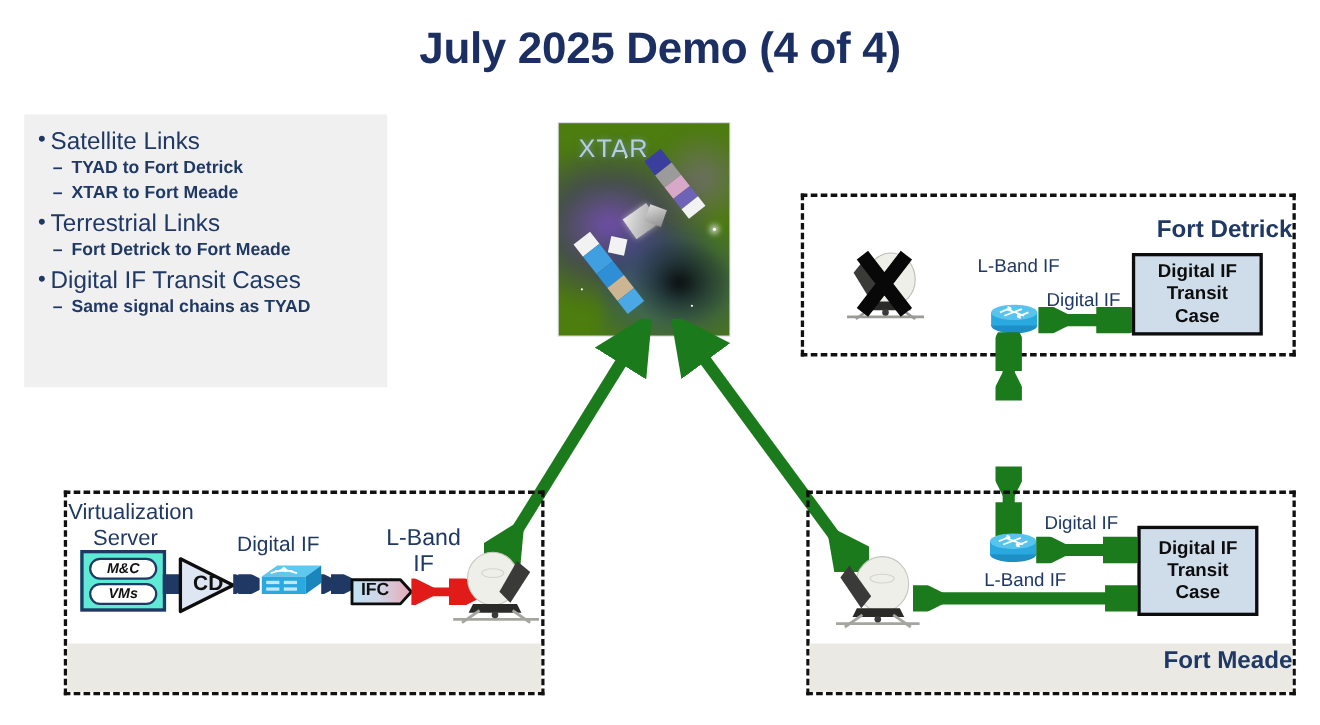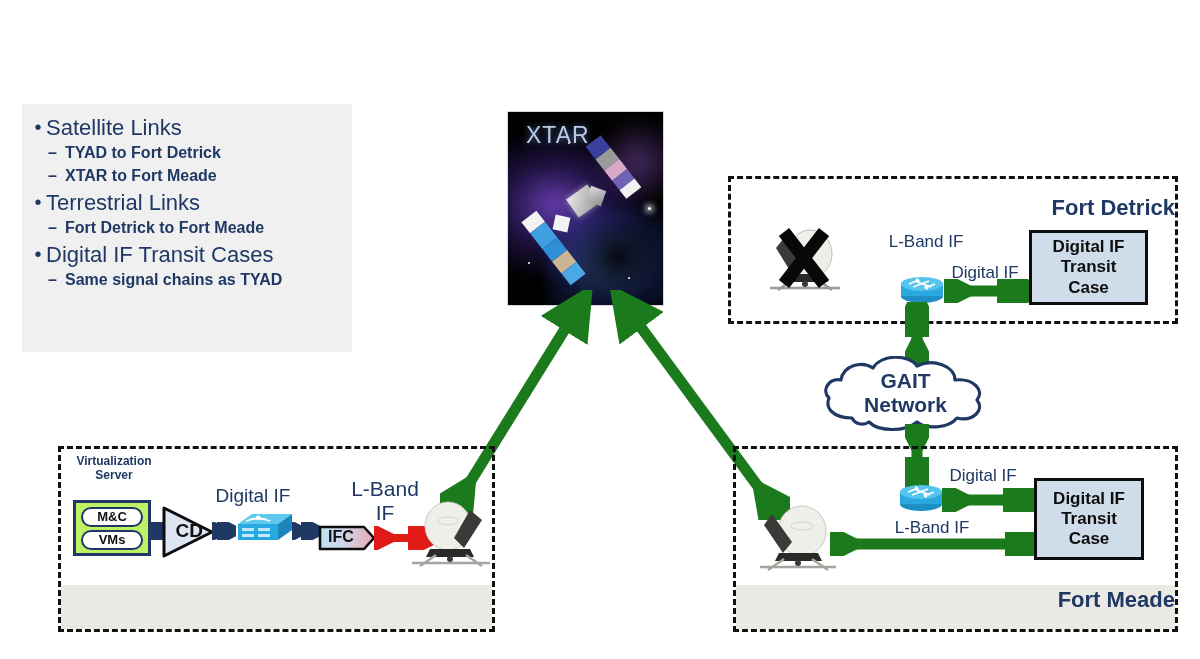--- a/index.html
+++ b/index.html
@@ -41,21 +41,21 @@
   .b-l2 {
     display:flex; align-items:flex-start;
     font-size:16px; color:#1f3864; font-weight:bold;
     margin:0 0 2px 0; line-height:1.3; padding-left:18px;
   }
   .b-l2 .dash { width:17px; flex:0 0 17px; font-weight:bold; }
 
   
   #xtar-image {
     left:508px; top:112px; width:155px; height:193px;
-    background:#000000;
+    background:#4d7c0f;
     overflow:hidden;
     box-shadow:0 0 0 1px #d8d8d8;
   }
   #xtar-image .neb1 {
     position:absolute; left:-30px; top:18px; width:170px; height:150px;
     background:radial-gradient(ellipse at 45% 50%, rgba(120,70,200,0.85) 0%, rgba(60,35,130,0.5) 38%, rgba(10,5,30,0) 72%);
     filter:blur(5px);
   }
   #xtar-image .neb2 {
     position:absolute; left:40px; top:95px; width:150px; height:120px;
@@ -150,32 +150,32 @@
     text-align:center; color:#1f3864; font-weight:bold;
     font-size:21px; line-height:1.12;
   }
 
   
   .dish { position:absolute; }
 
   
   #virt-server-box {
     left:73px; top:500px; width:78px; height:56px;
-    border:3px solid #1f3864; background:#bef264;
+    border:3px solid #1f3864; background:#5eead4;
     display:flex; flex-direction:column; justify-content:center;
-    align-items:center; gap:3px;
+    align-items:center; gap:3px;font-style:italic;
   }
   .pill {
     width:62px; height:20px; border:2px solid #1f3864; border-radius:11px;
     background:#ffffff; color:#111; font-weight:bold; font-size:13px;
     display:flex; align-items:center; justify-content:center;
   }
   #virt-server-label {
     left:62px; top:455px; width:104px; text-align:center;
-    font-size:12px; font-weight:bold; color:#1f3864; line-height:1.15;
+    font-size:20px; font-weight:normal; color:#1f3864; line-height:1.15;
   }
   #cd-amp { left:160px; top:505px; width:56px; height:54px; }
   #cd-amp .cdtext {
     position:absolute; left:5px; top:15px; width:38px;
     text-align:right; font-size:19px; font-weight:bold; color:#111;
   }
   .navy-darrow { position:absolute; }
   #ifc-node { left:318px; top:524px; width:58px; height:28px; }
   #ifc-node .ifctext {
     position:absolute; left:3px; top:4px; width:40px; text-align:center;
@@ -185,20 +185,21 @@
   
   .switch-icon { position:absolute; }
   
   .router-icon { position:absolute; }
 </style>
 </head>
 <body>
 
 <div class="stage">
 
+  <div class="abs" id="slide-title">July 2025 Demo (4 of 4)</div>
 
   <div class="abs" id="bullet-panel">
     <div class="bullets">
 
       <div class="b-l1">
         <span class="dot">•</span>
         <span>Satellite Links</span>
       </div>
       <div class="b-l2">
         <span class="dash">–</span>
@@ -319,32 +320,20 @@
       <div>Digital IF</div>
       <div>Transit</div>
       <div>Case</div>
     </div>
   </div>
 
   <svg class="garrow" style="left:905px;top:302px;width:24px;height:62px;" viewBox="0 0 24 62">
     <line x1="12" y1="54" x2="12" y2="9" stroke="#1b7a1b" stroke-width="11" marker-start="url(#ghead)" marker-end="url(#ghead)"></line>
   </svg>
 
-  <div class="abs" id="gait-cloud">
-    <svg width="177" height="78" viewBox="0 0 177 78">
-      <path d="M35,62 C16,62 8,52 12,42 C4,34 12,22 24,24 C26,10 44,4 56,12
-               C64,-2 92,-2 100,10 C116,2 138,10 138,24 C156,22 168,34 160,44
-               C168,54 156,66 140,62 C132,72 110,74 100,66
-               C88,76 62,76 52,66 C46,70 38,68 35,62 z" fill="#ffffff" stroke="#1f3864" stroke-width="3.2" stroke-linejoin="round"></path>
-    </svg>
-    <div class="cloud-text">
-      <div>GAIT</div>
-      <div>Network</div>
-    </div>
-  </div>
 
   <svg class="garrow" style="left:905px;top:424px;width:24px;height:68px;" viewBox="0 0 24 68">
     <line x1="12" y1="9" x2="12" y2="59" stroke="#1b7a1b" stroke-width="11" marker-start="url(#ghead)" marker-end="url(#ghead)"></line>
   </svg>
 
   <div class="abs site-box" id="fort-meade-box">
     <div class="site-band"></div>
     <div class="site-name" id="fort-meade-name">Fort Meade</div>
   </div>
 

